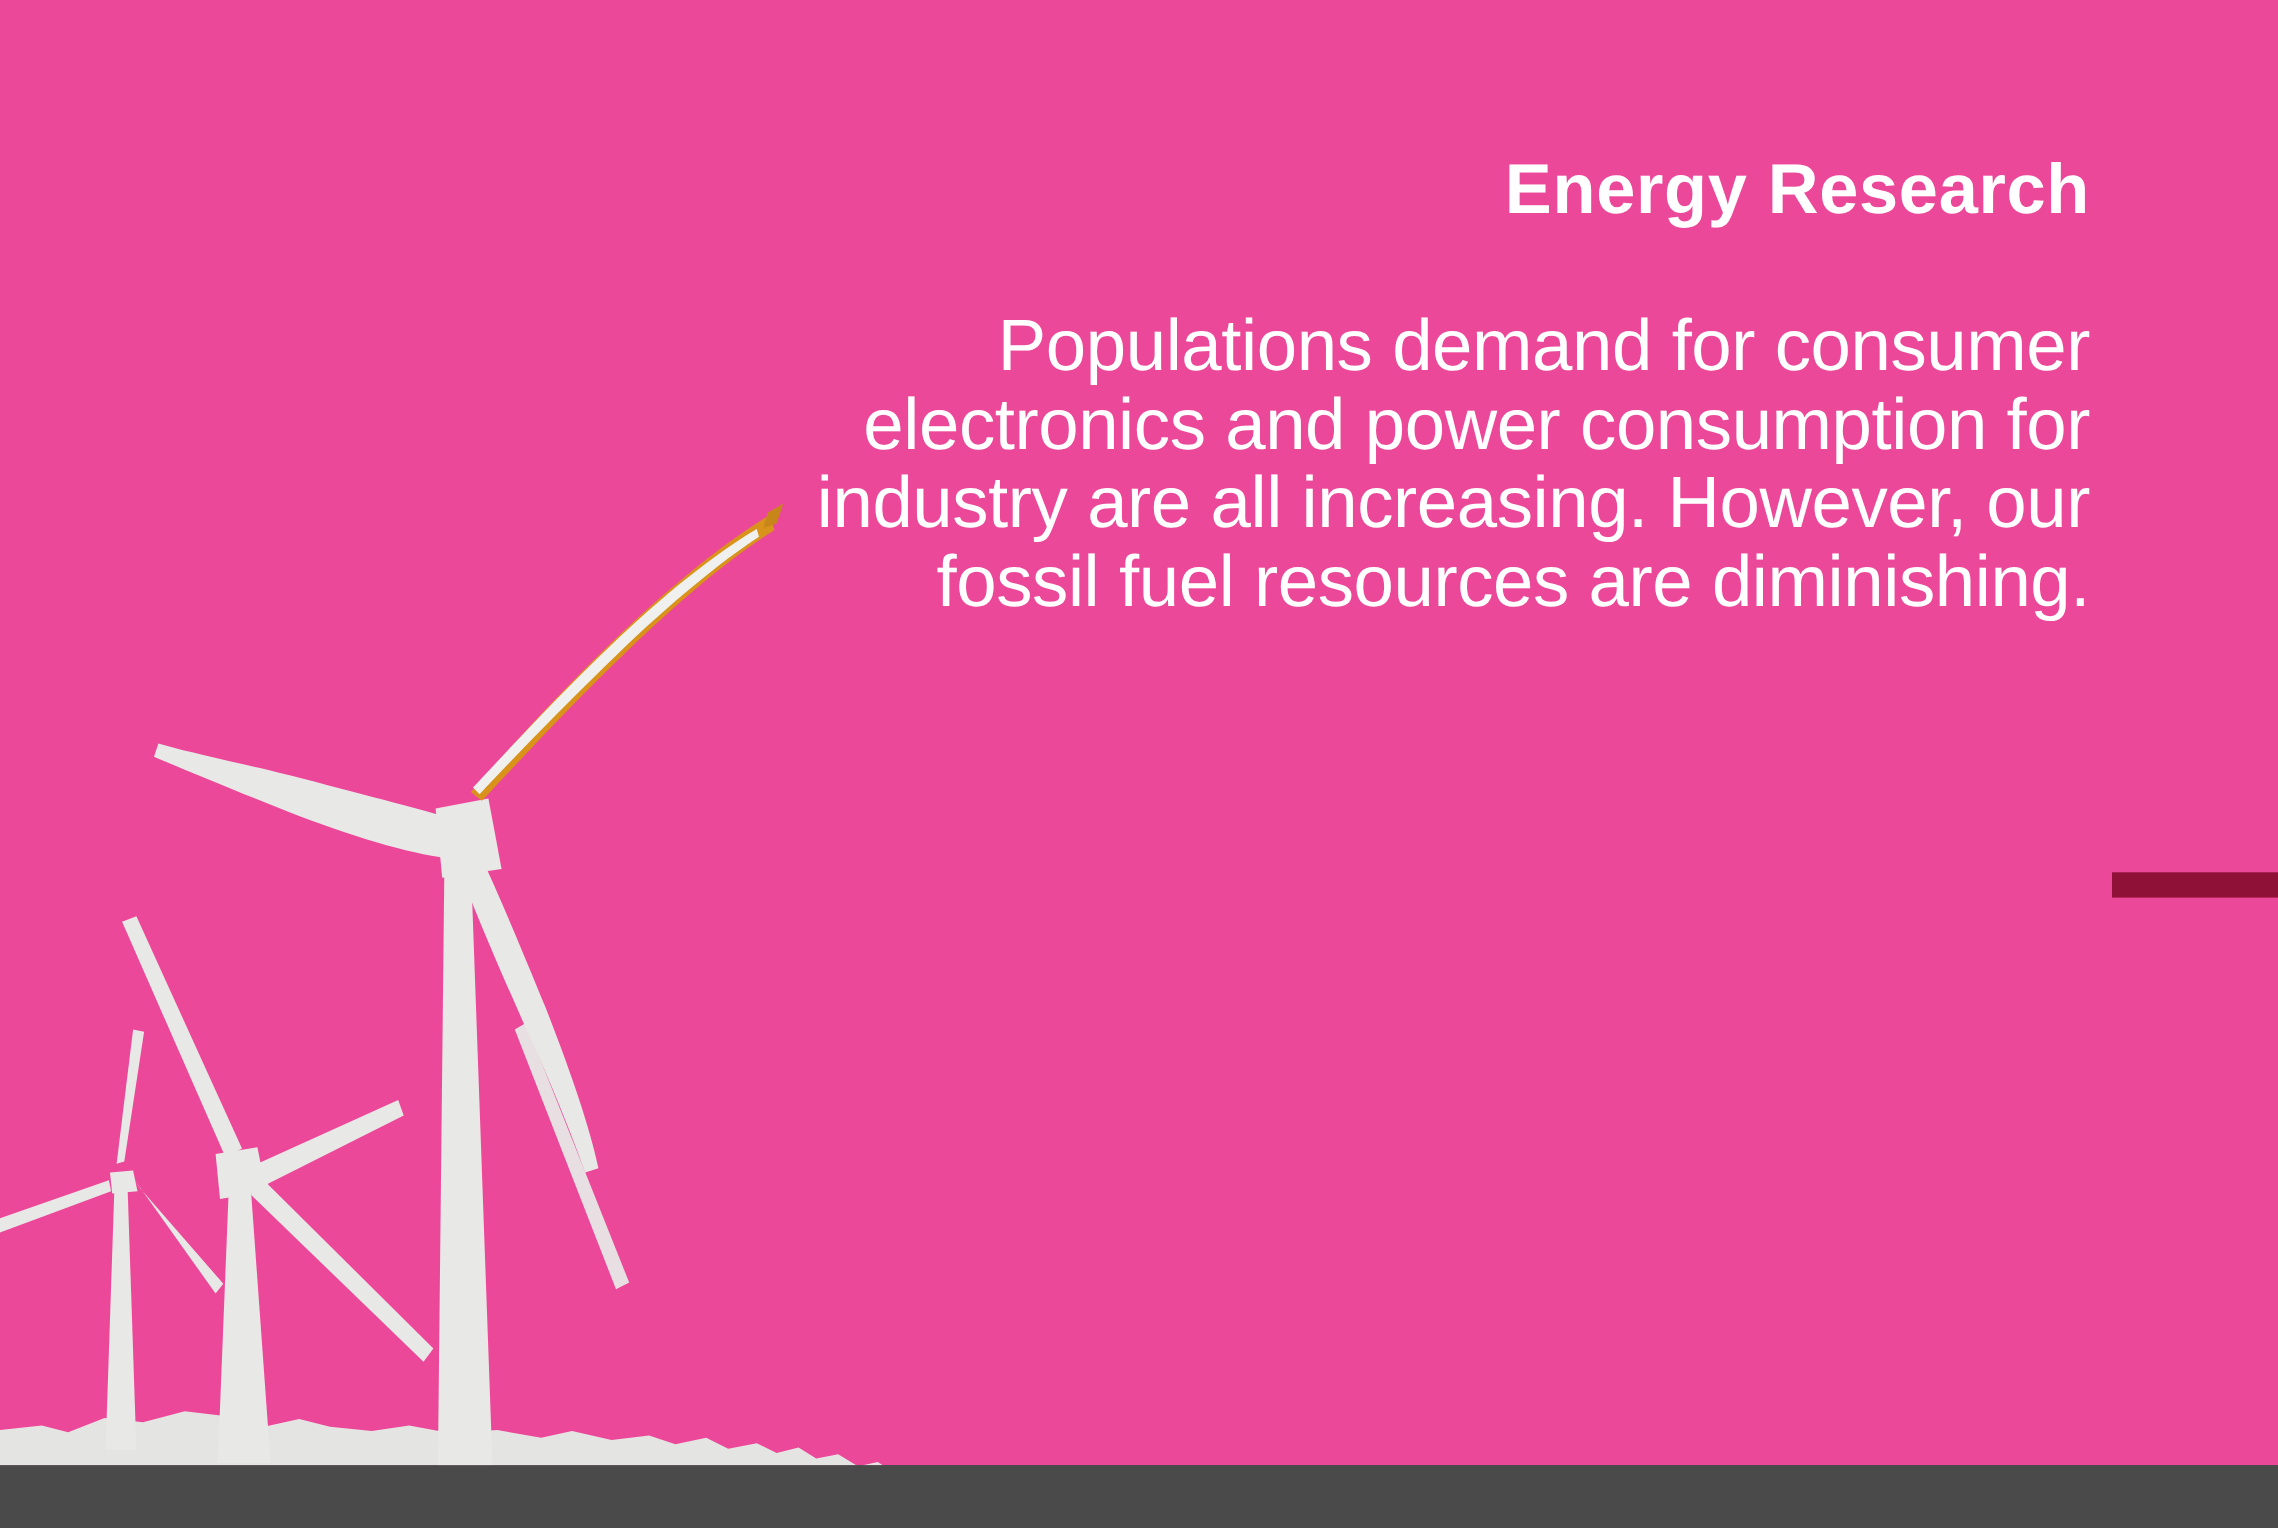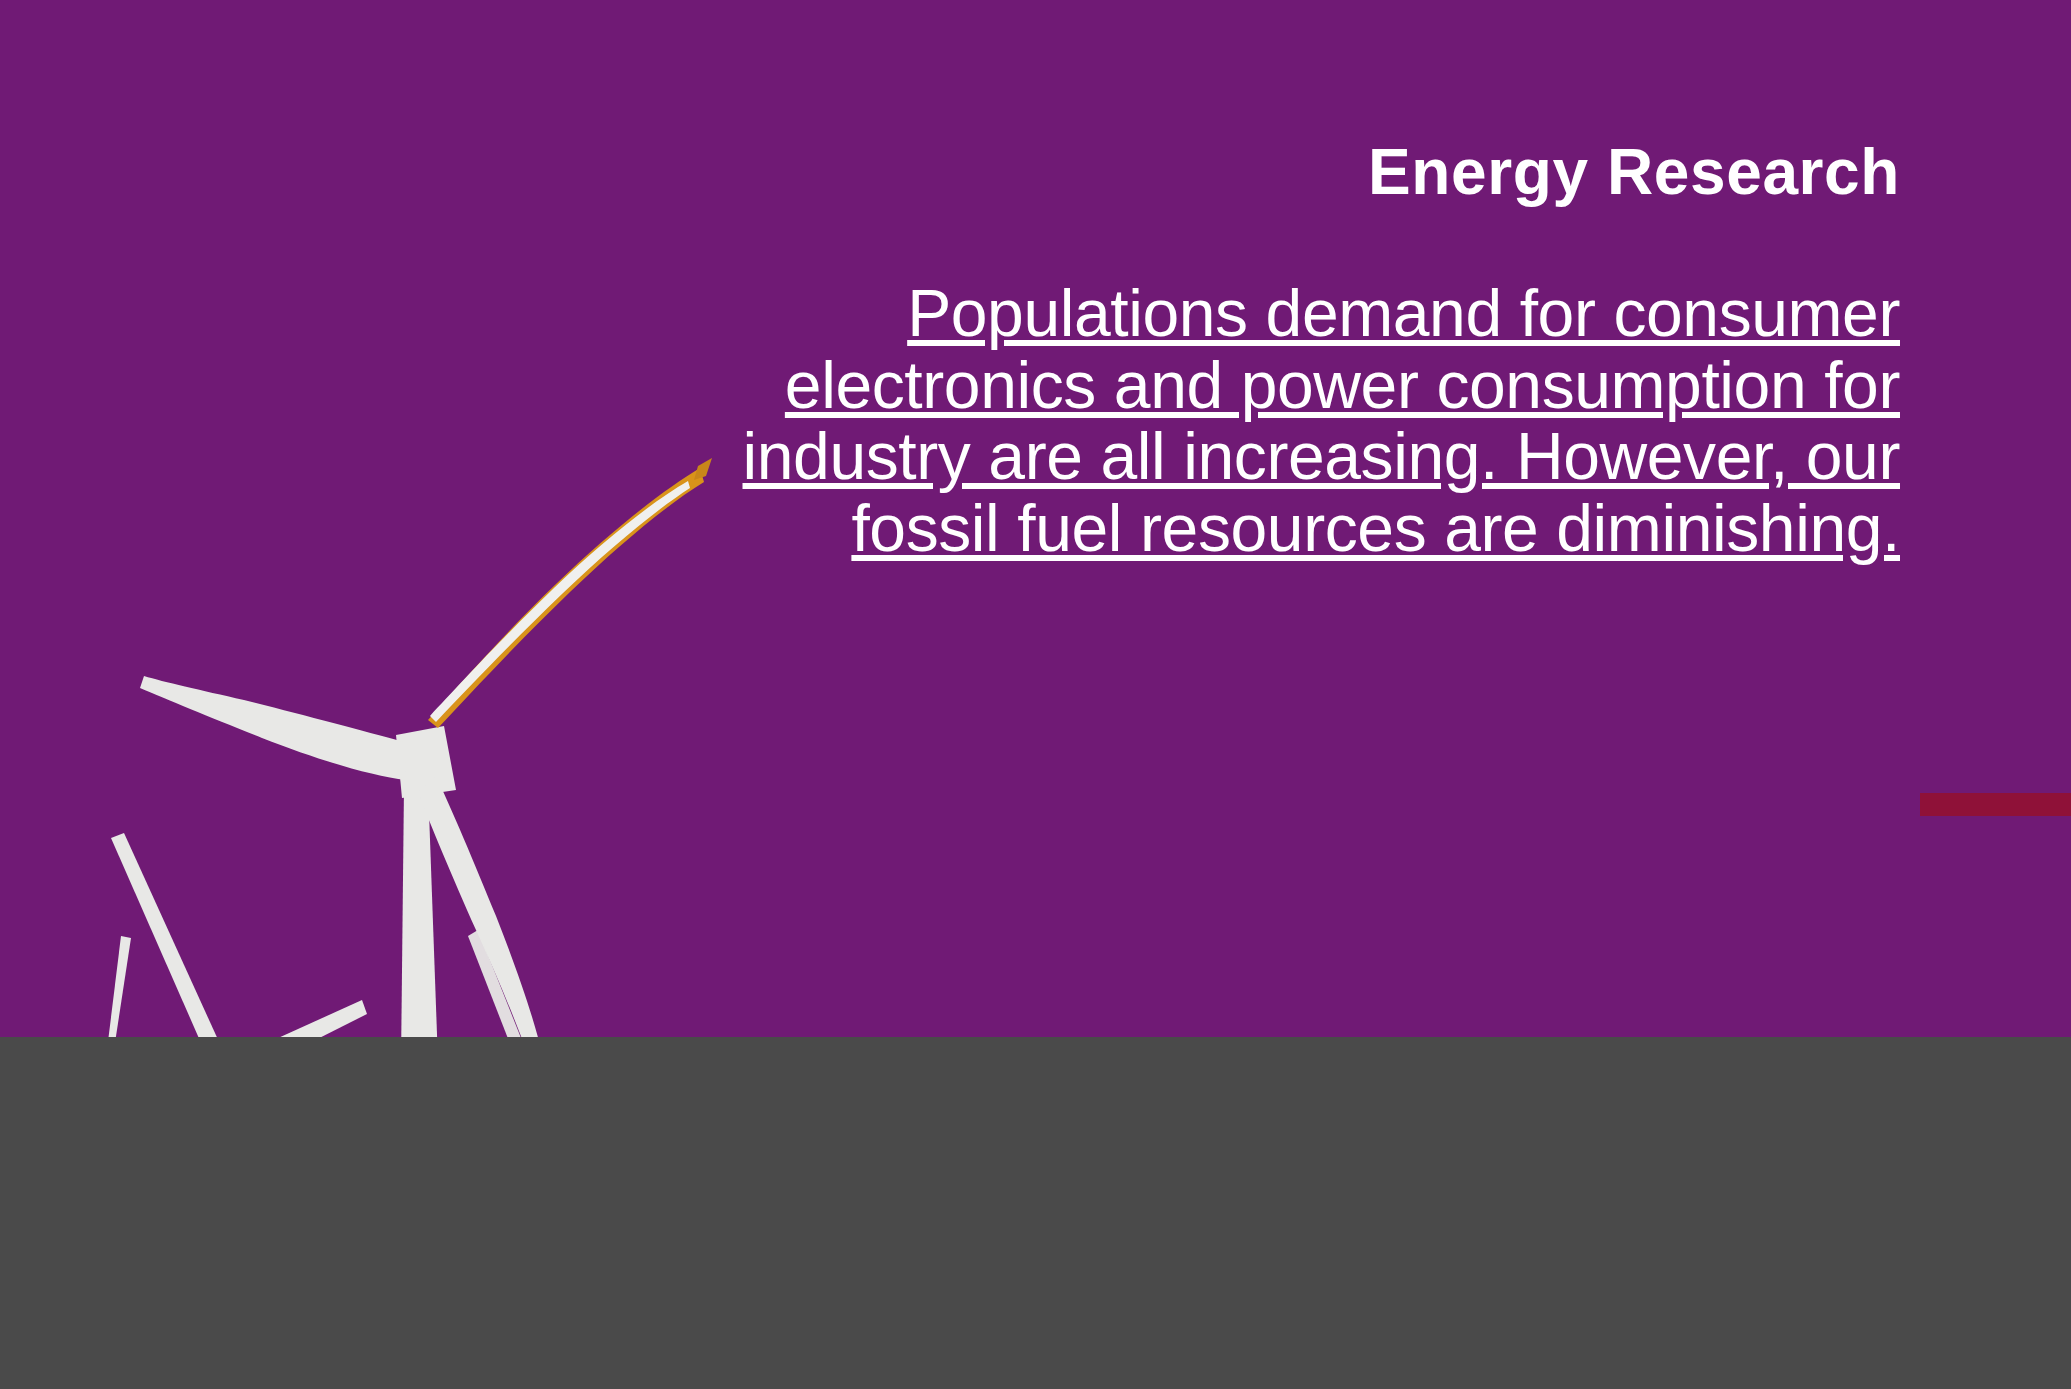--- a/index.html
+++ b/index.html
@@ -4,23 +4,23 @@
 <title>Energy Research Slide</title>
 <style>
   html, body {
     margin: 0;
     padding: 0;
     background: #4a4a4a;
   }
   #slide {
     position: relative;
     width: 2071px;
-    height: 1037px;
+    height: 1332px;
     overflow: hidden;
-    background: #701a75;
+    background: #ec4899;
     font-family: "Liberation Sans", sans-serif;
   }
   #art {
     position: absolute;
     left: 0;
     top: 0;
     width: 2071px;
     height: 1389px;
     pointer-events: none;
   }
@@ -45,21 +45,20 @@
   }
   .body-para {
     font-family: "Liberation Sans", sans-serif;
     font-weight: 300;
     font-size: 66px;
     line-height: 1.085;
     letter-spacing: -0.4px;
     color: #ffffff;
     text-align: right;
     margin: 0;
-    text-decoration: underline;
     -webkit-font-smoothing: antialiased;
   }
   #para-2 {
     margin-top: 44px;
   }
   #accent-bar {
     position: absolute;
     left: 1920px;
     top: 793px;
     width: 151px;

